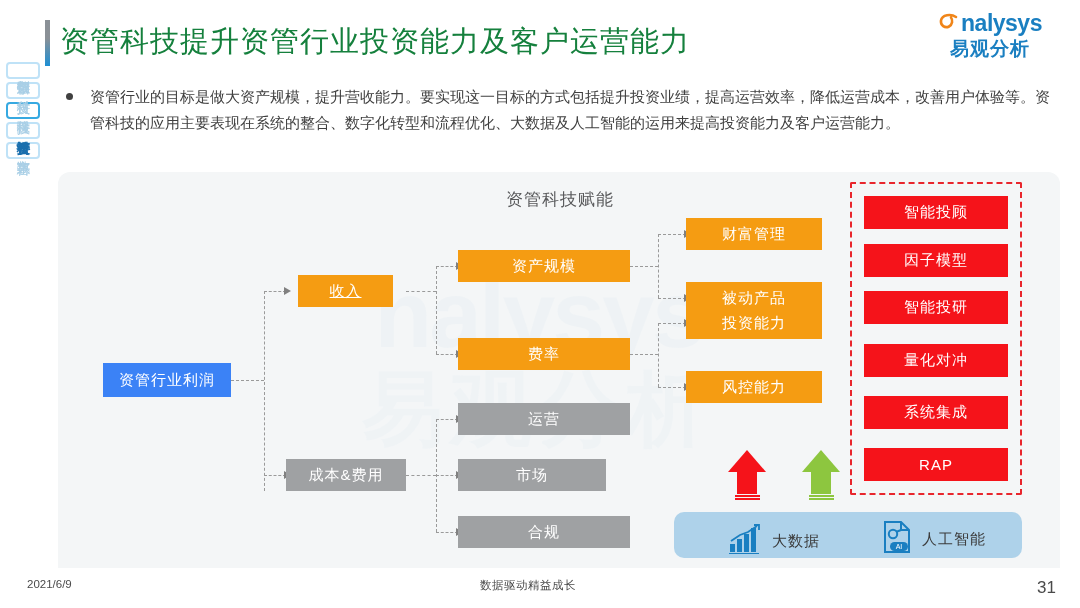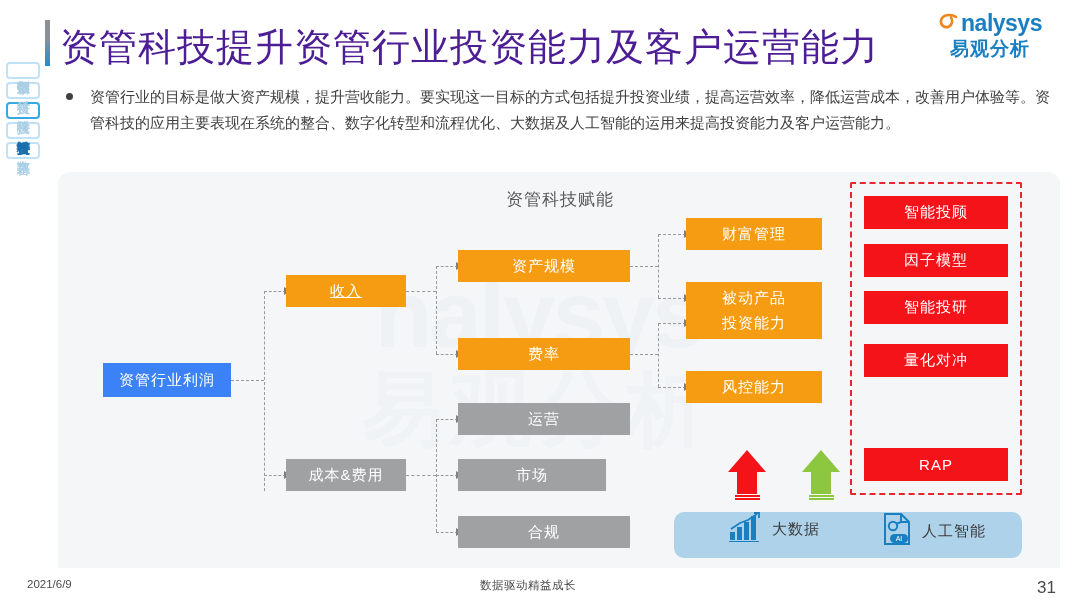--- a/index.html
+++ b/index.html
@@ -12,21 +12,21 @@
   #page { position: relative; width: 1080px; height: 608px; background:#fff; }
 
   
   .title-bar {
     position: absolute; left: 45px; top: 20px;
     width: 5px; height: 46px;
     background: linear-gradient(180deg, #8a9096 0%, #8a9096 40%, #1d8fd4 100%);
   }
   .page-title {
     position: absolute; left: 60px; top: 22px;
-    font-size: 38px; color: #4c1d95; letter-spacing: 1px;
+    font-size: 29px; color: #15803d; letter-spacing: 1px;
     white-space: nowrap;
   }
   .logo {
     position: absolute; right: 20px; top: 10px;
     width: 140px; height: 52px; text-align: center;
   }
   .logo-row { display:flex; align-items:center; justify-content:center; height:26px; }
   .logo-a { width:22px; height:22px; position:relative; margin-right:1px; }
   .logo-word {
     font-size: 23px; color: #1a7fc1; font-weight: 700;
@@ -122,21 +122,21 @@
     border-right: 19px solid transparent;
   }
   .up-arrow .stem { width: 20px; margin: 0 auto; }
   .up-arrow .tail { margin: 1px auto 0 auto; width: 25px; height:5px; }
 
   
   .tech-bar {
     position:absolute; left: 616px; top: 340px;
     width: 348px; height: 46px;
     background: #aed2ea; border-radius: 10px;
-    display:flex; align-items:flex-start; z-index:5;
+    display:flex; align-items:flex-end; z-index:5;
   }
   .tech-item { display:flex; align-items:center; }
   .tech-label { font-size: 15px; color: #3b3b3b; letter-spacing: 1px; margin-left: 10px; }
 
   
   .footer { position:absolute; left:0; top:576px; width:1080px; height:30px; }
   .footer .date { position:absolute; left: 27px; top: 2px; font-size: 11.5px; color:#4a4a4a; }
   .footer .slogan { position:absolute; left: 480px; top: 2px; font-size: 11.5px; color:#4a4a4a; letter-spacing:0.5px;}
   .footer .pg { position:absolute; right: 24px; top: 2px; font-size: 17px; color:#4a4a4a; }
 </style>
@@ -230,21 +230,21 @@
     <div class="conn v-line" style="left:600px; top:151px; height:64px;"></div>
     <div class="conn h-line" style="left:600px; top:151px; width:28px;"></div>
     <div class="arrow" style="left:626px; top:146.5px;"></div>
     <div class="conn h-line" style="left:600px; top:215px; width:28px;"></div>
     <div class="arrow" style="left:626px; top:210.5px;"></div>
 
     <div class="node blue" style="left:45px; top:191px; width:128px; height:34px;">
       <span>资管行业利润</span>
     </div>
 
-    <div class="node orange" style="left:228px; top:103px; width:120px; height:32px;text-decoration:underline;">
+    <div class="node orange" style="left:240px; top:103px; width:95px; height:32px;text-decoration:underline;">
       <span>收入</span>
     </div>
     <div class="node gray" style="left:228px; top:287px; width:120px; height:32px;">
       <span>成本&amp;费用</span>
     </div>
 
     <div class="node orange" style="left:400px; top:78px; width:172px; height:32px;">
       <span>资产规模</span>
     </div>
     <div class="node orange" style="left:400px; top:166px; width:172px; height:32px;">
@@ -279,20 +279,23 @@
       <span>智能投顾</span>
     </div>
     <div class="node red" style="left:806px; top:72px; width:144px; height:33px;">
       <span>因子模型</span>
     </div>
     <div class="node red" style="left:806px; top:119px; width:144px; height:33px;">
       <span>智能投研</span>
     </div>
     <div class="node red" style="left:806px; top:172px; width:144px; height:33px;">
       <span>量化对冲</span>
+    </div>
+    <div class="node red" style="left:806px; top:224px; width:144px; height:33px;">
+      <span>系统集成</span>
     </div>
     <div class="node red" style="left:806px; top:276px; width:144px; height:33px;">
       <span>RAP</span>
     </div>
 
     <div class="up-arrow" style="left:670px; top:278px;">
       <div class="head" style="border-bottom: 22px solid #f5131a;"></div>
       <div class="stem" style="height: 22px; background:#f5131a;"></div>
       <div class="tail" style="border-top:2px solid #f5131a; border-bottom:2px solid #f5131a;"></div>
     </div>

